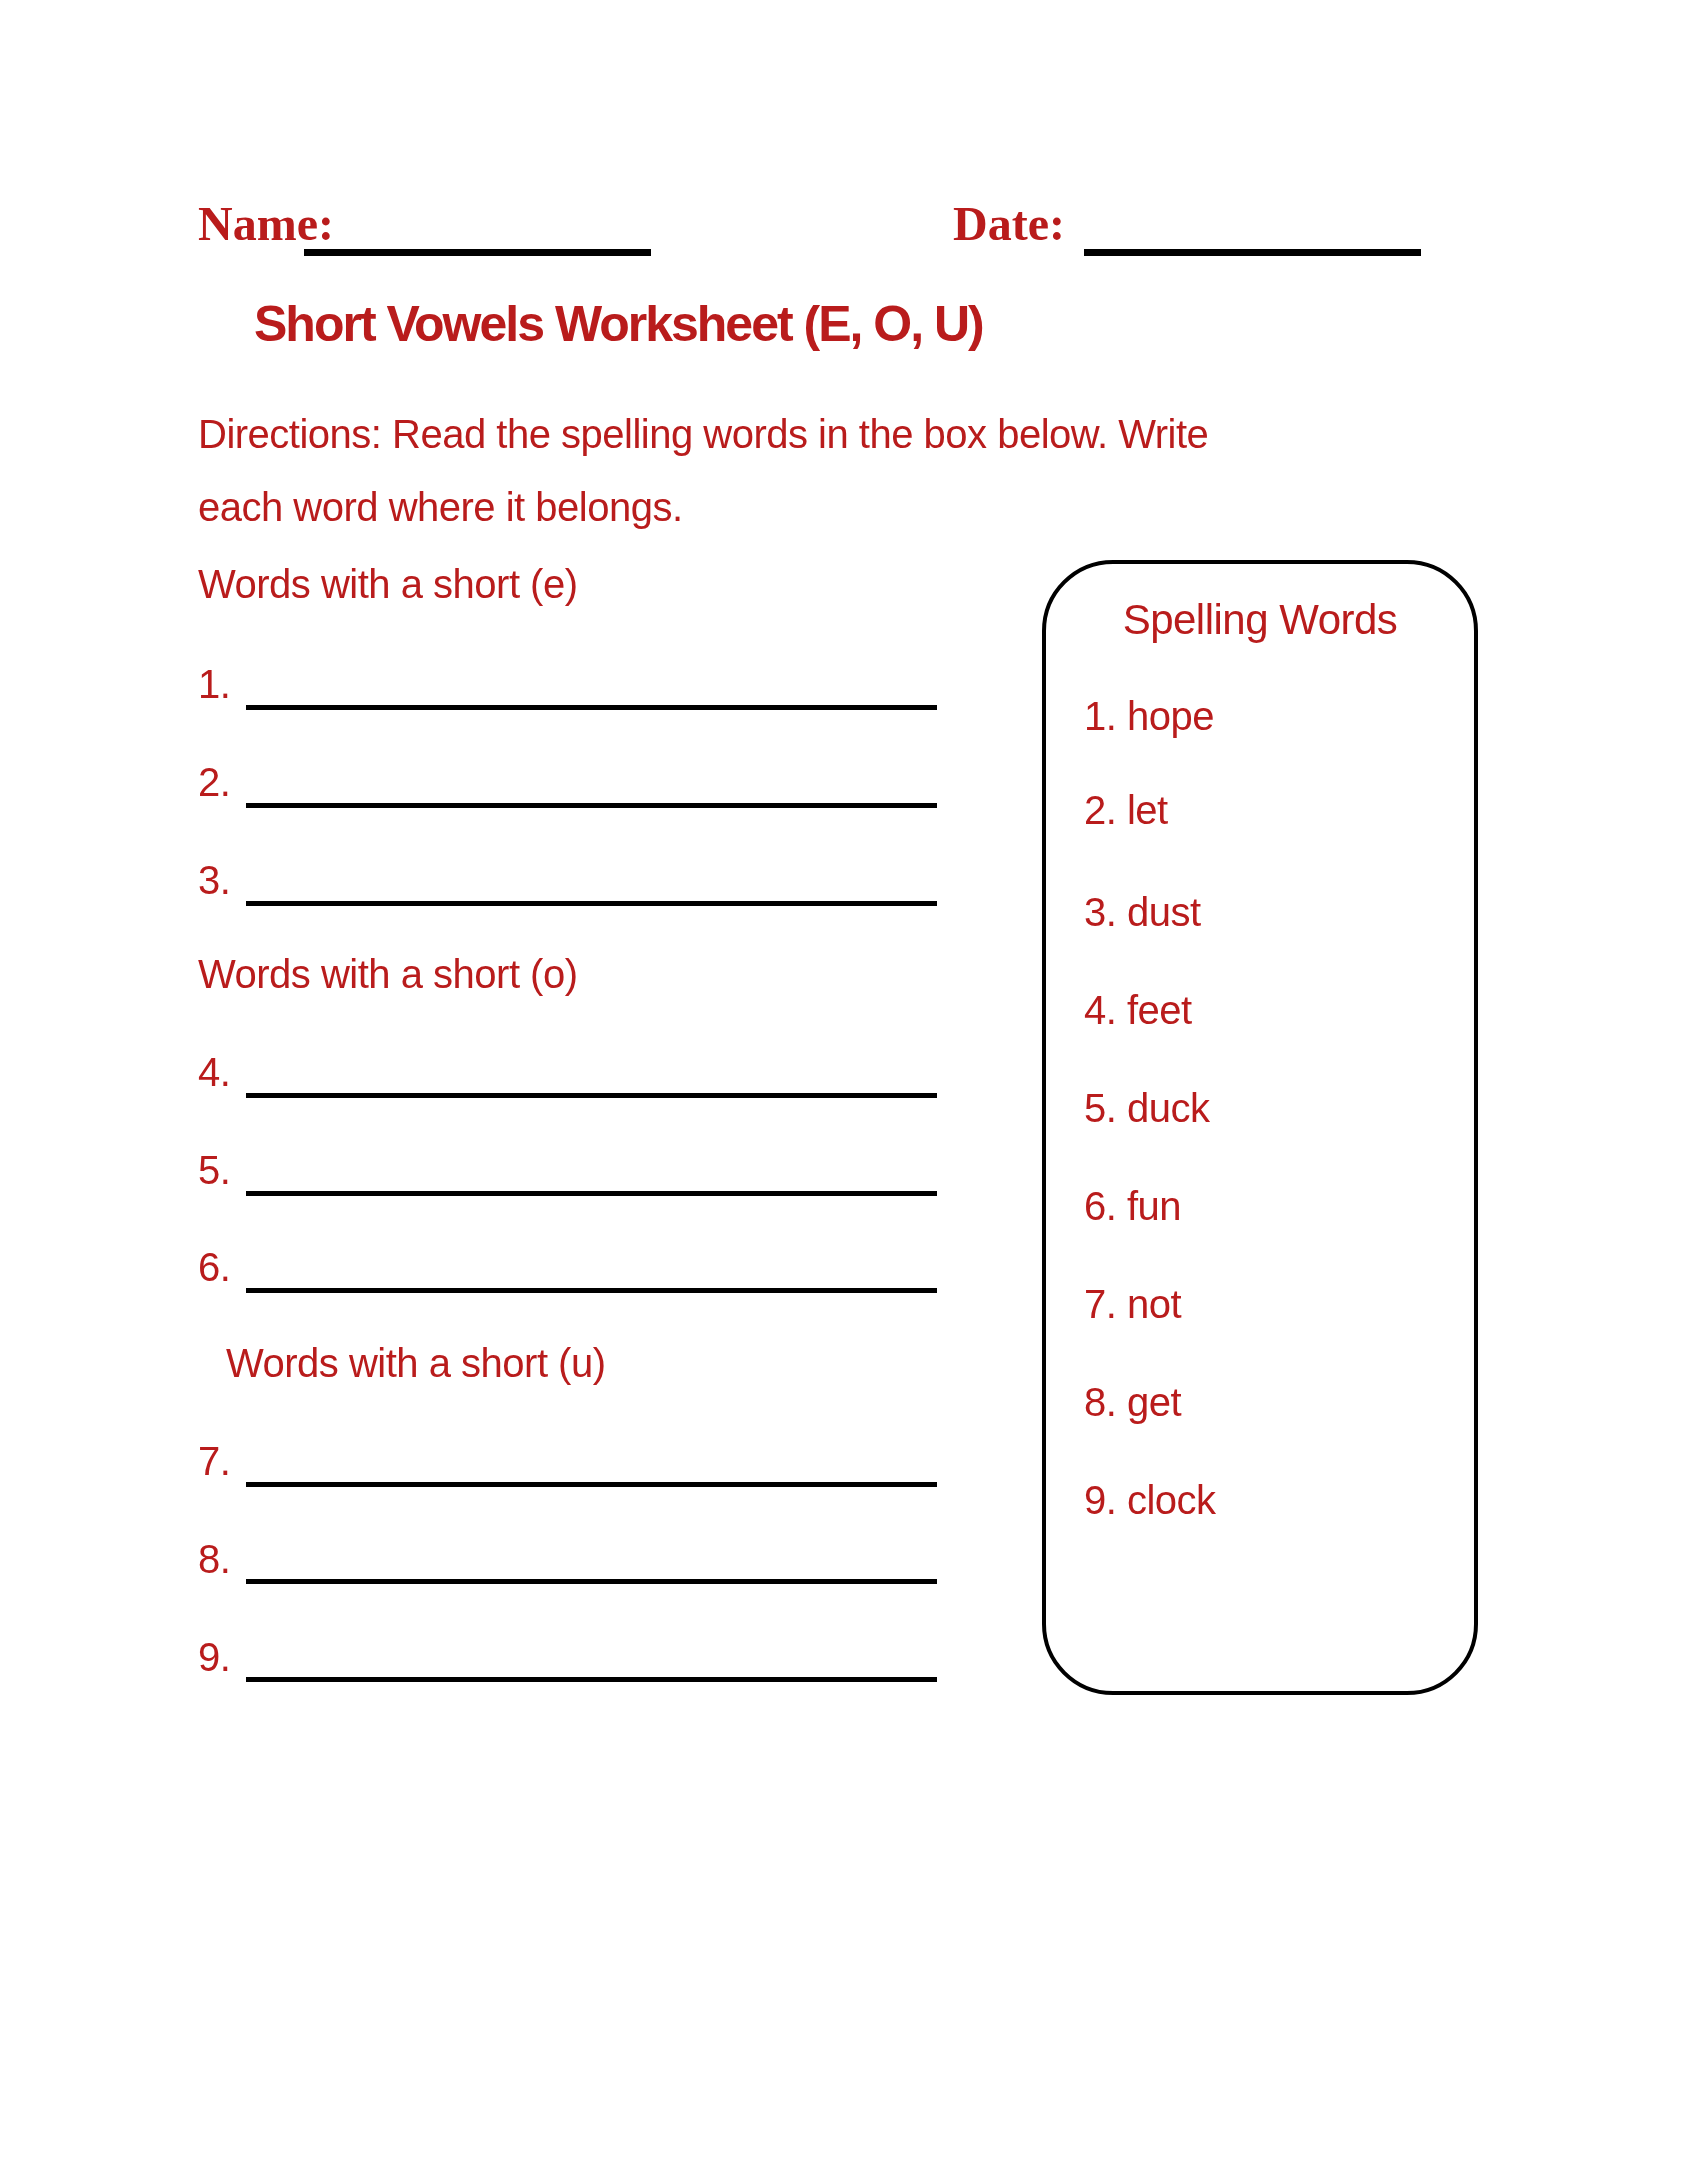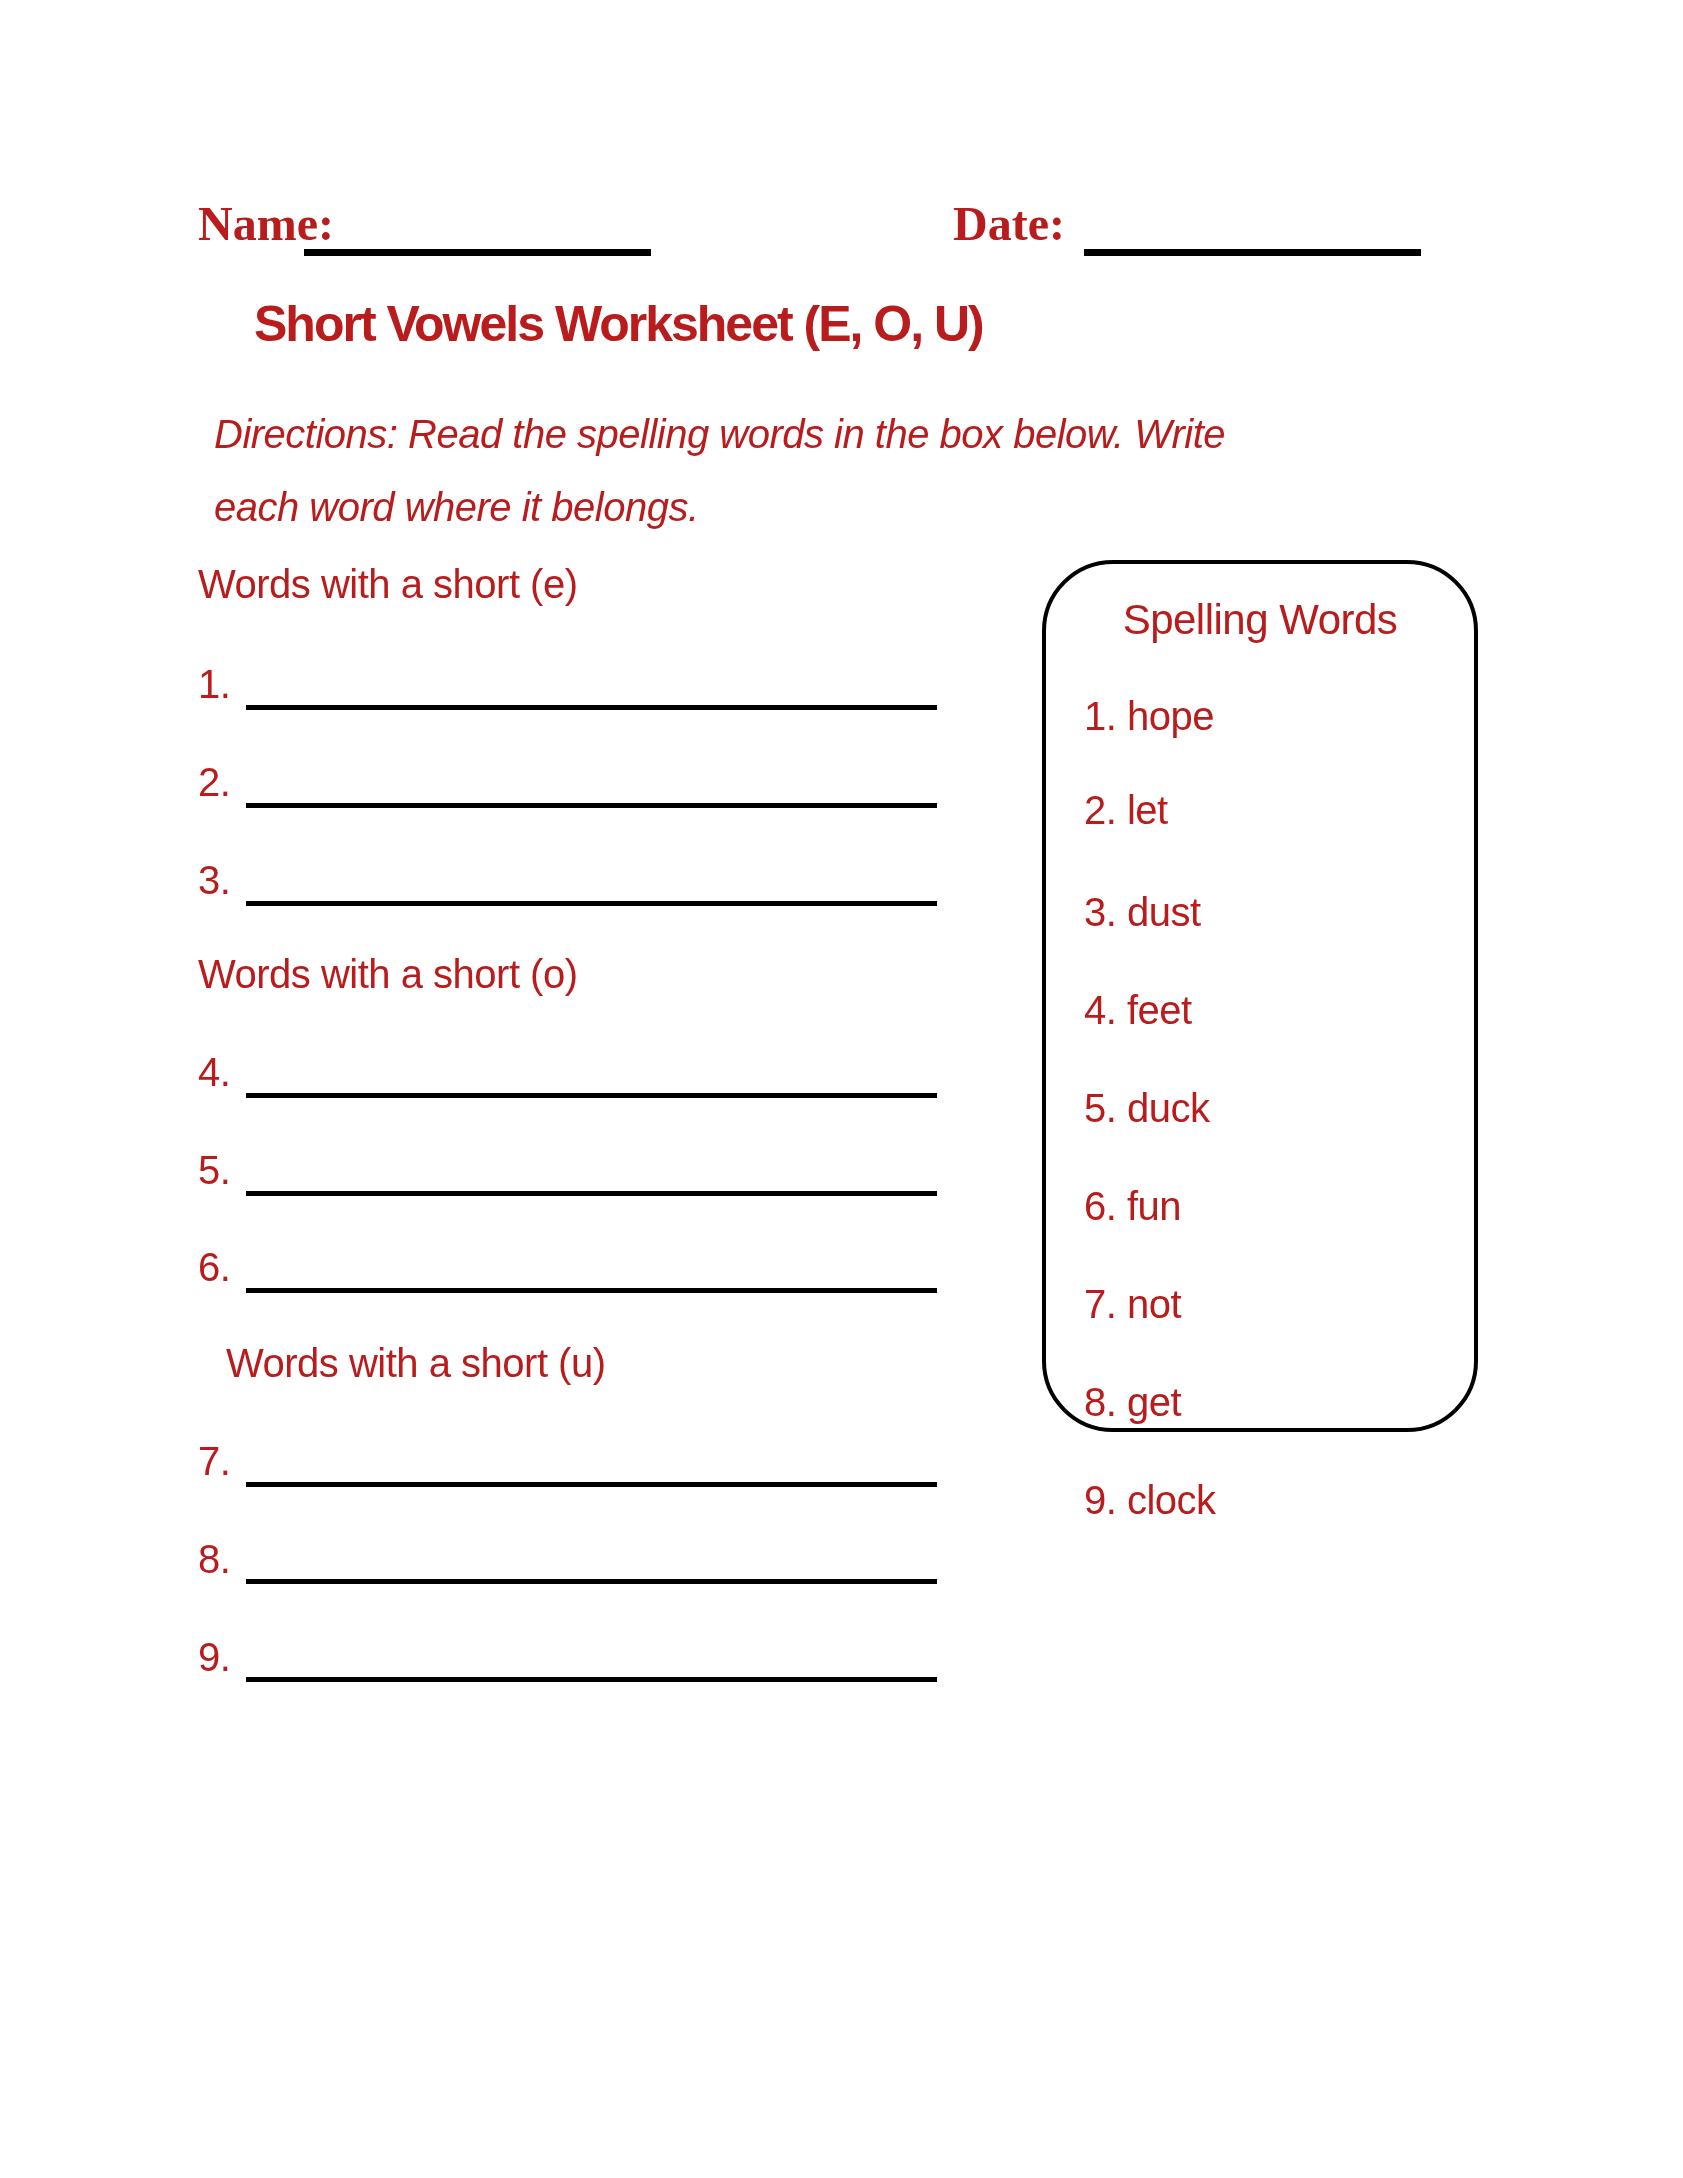--- a/index.html
+++ b/index.html
@@ -53,21 +53,21 @@
     background:#000000;
     height:5px;
     width:691px;
     left:246px;
   }
   .spelling-box{
     position:absolute;
     left:1042px;
     top:560px;
     width:436px;
-    height:872px;
+    height:1135px;
     border:4px solid #000000;
     border-radius:71px;
     box-sizing:border-box;
     background:#ffffff;
   }
   .spelling-title{
     position:absolute;
     top:32px;
     left:0;
     width:100%;
@@ -90,21 +90,21 @@
 <div class="page">
 
   <div class="abs serif-bold" style="left:198px; top:198px;">Name:</div>
   <div class="rule" style="left:304px; top:249px; width:347px;"></div>
 
   <div class="abs serif-bold" style="left:953px; top:198px;">Date:</div>
   <div class="rule" style="left:1084px; top:249px; width:337px;"></div>
 
   <div class="abs title" style="left:254px; top:295px;">Short Vowels Worksheet (E, O, U)</div>
 
-  <div class="abs directions" style="left:214px; top:398px;font-style:italic;">
+  <div class="abs directions" style="left:198px; top:398px;">
     <div class="body-text">Directions: Read the spelling words in the box below. Write</div>
     <div class="body-text">each word where it belongs.</div>
   </div>
 
   <div class="abs section-heading" style="left:198px; top:562px;">Words with a short (e)</div>
 
   <div class="blank-number" style="left:198px; top:662px;">1.</div>
   <div class="blank-line" style="top:705px;"></div>
 
   <div class="blank-number" style="left:198px; top:760px;">2.</div>

